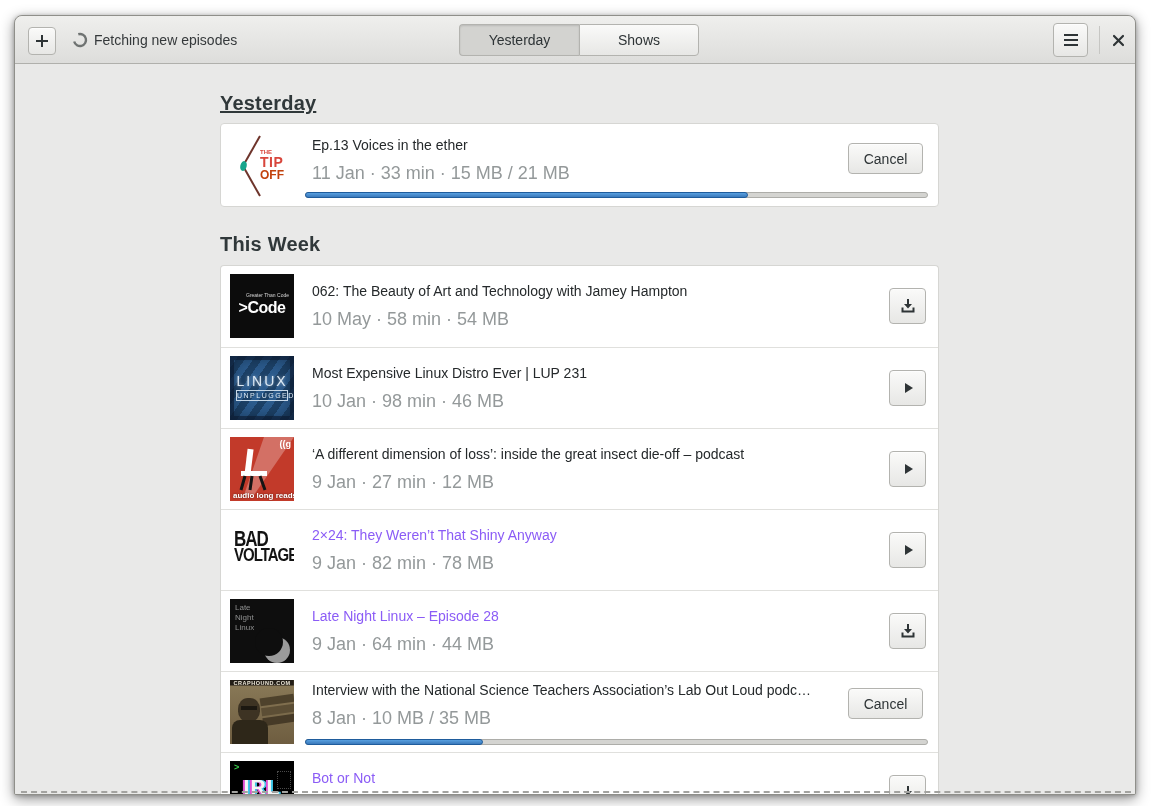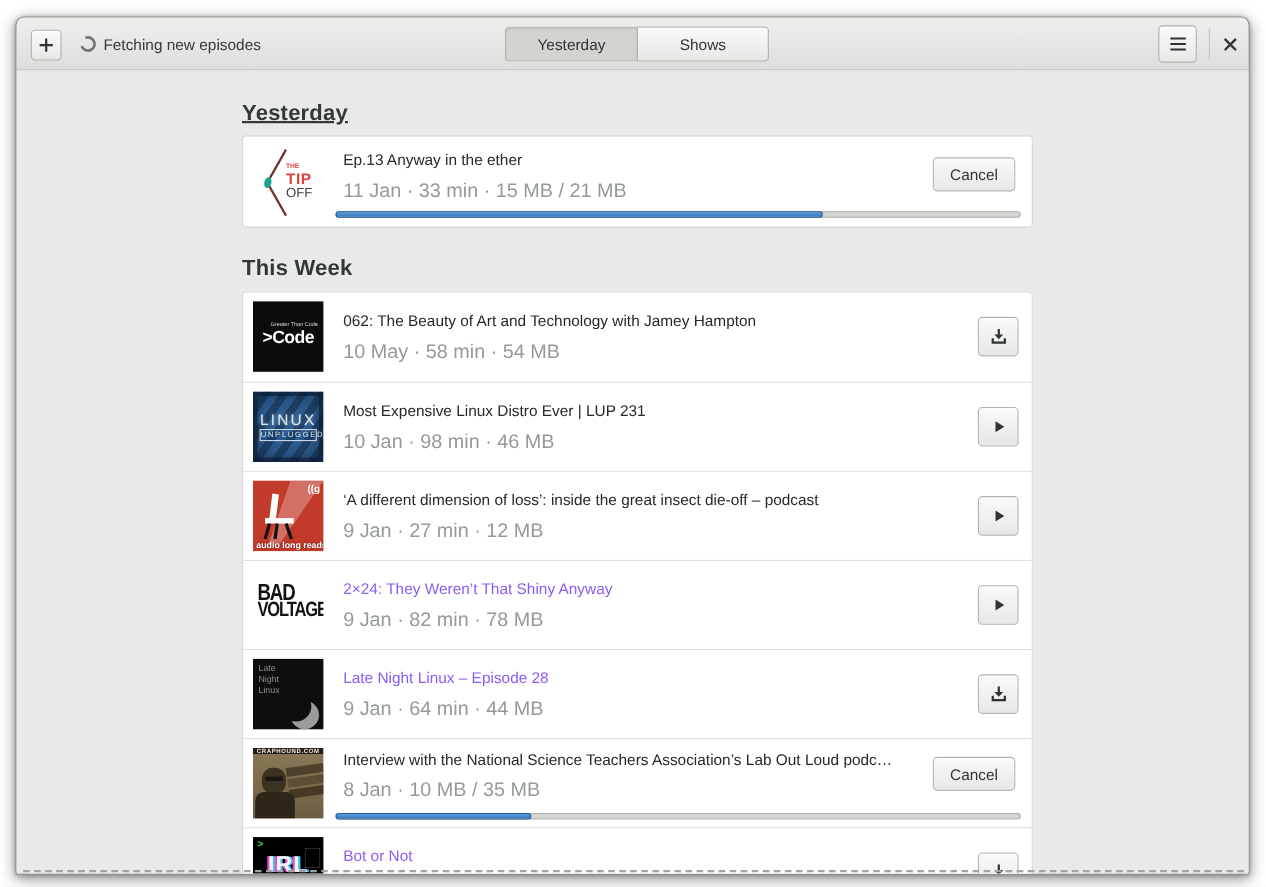--- a/index.html
+++ b/index.html
@@ -85,21 +85,21 @@
     border:1px solid #1f5c9c; border-radius:4px; }
 
   .undershoot { position:absolute; left:6px; right:6px; bottom:3px; height:0;
     border-top:2px dashed #a3a3a0; }
 
   
   .art-tipoff { background:#ffffff; }
   .art-tipoff .txt { position:absolute; left:30px; top:15px; line-height:1; }
   .art-tipoff .t-the { font-size:6px; font-weight:700; color:#d8463c; display:block; }
   .art-tipoff .t-tip { font-size:14px; font-weight:700; color:#d8463c; display:block; letter-spacing:.5px; }
-  .art-tipoff .t-off { font-size:12px; font-weight:400; color:#404040; display:block; }
+  .art-tipoff .t-off { font-size:12px; font-weight:700; color:#c2410c; display:block; }
 
   .art-gtc { background:#0c0c0c; color:#fff; text-align:center; }
   .art-gtc .small { display:block; margin-top:16px; font-size:10px; transform:scale(.5);
     transform-origin:center; color:#d8d8d8; white-space:nowrap; }
   .art-gtc .big { display:block; font-size:16px; font-weight:700; letter-spacing:-.5px; margin-top:-2px; }
 
   .art-lup { background:repeating-linear-gradient(125deg,#2c5c8e 0 7px,#1d4268 7px 14px);
     box-shadow:inset 0 0 0 4px rgba(12,28,50,.65), inset 0 0 18px rgba(5,15,30,.6);
     text-align:center; color:#dce9f4; }
   .art-lup .l1 { display:block; margin-top:17px; font-size:14px; letter-spacing:2px;
@@ -199,21 +199,21 @@
             <line x1="30" y1="2" x2="13" y2="32" stroke="#6e342b" stroke-width="2"></line>
             <line x1="13" y1="32" x2="30" y2="62" stroke="#6e342b" stroke-width="2"></line>
             <ellipse cx="13.5" cy="32" rx="3.2" ry="5" fill="#17a58c" transform="rotate(14 13.5 32)"></ellipse>
           </svg>
           <div class="txt">
             <span class="t-the">THE</span>
             <span class="t-tip">TIP</span>
             <span class="t-off">OFF</span>
           </div>
         </div>
-        <div class="ep-title">Ep.13 Anyway in the ether</div>
+        <div class="ep-title">Ep.13 Voices in the ether</div>
         <div class="ep-meta">11 Jan · 33 min · 15 MB / 21 MB</div>
         <button class="gtk-btn cancel-btn">Cancel</button>
         <div class="progressbar">
           <div class="progress-fill" style="width: 71.4%;"></div>
         </div>
       </div>
 
       <div class="section-title title-thisweek">This Week</div>
 
       <div class="card card-thisweek">

